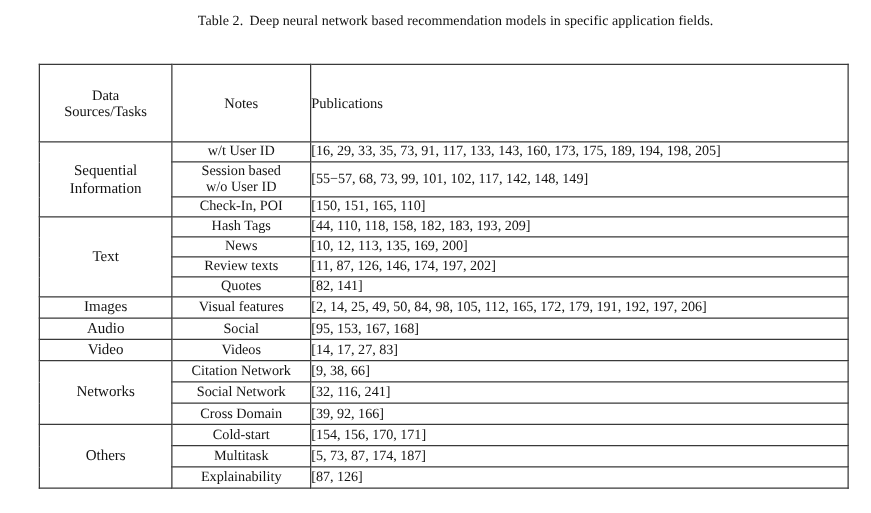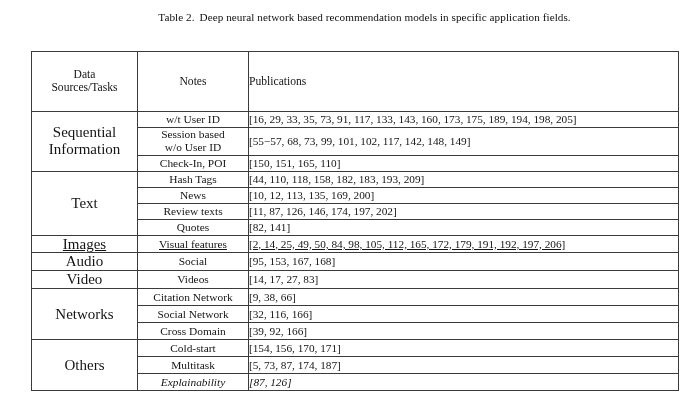--- a/index.html
+++ b/index.html
@@ -74,21 +74,21 @@
 
   .hdr {
     font-size: 11.6px;
   }
 
   .two-line {
     line-height: 1.22;
   }
 
   .grp {
-    font-size: 15px;
+    font-size: 12px;
   }
 
   .pubs {
     font-size: 11.3px;
     letter-spacing: -0.02px;
   }
 </style>
 </head>
 <body>
 
@@ -155,21 +155,21 @@
             <div>Review texts</div>
           </td>
           <td class="cell-left pubs">[11, 87, 126, 146, 174, 197, 202]</td>
         </tr>
         <tr style="height: 16px;">
           <td class="cell-center">
             <div>Quotes</div>
           </td>
           <td class="cell-left pubs">[82, 141]</td>
         </tr>
-        <tr style="height: 17px; text-decoration: underline;">
+        <tr style="height: 17px;">
           <td class="cell-center grp" rowspan="1">
             <div>Images</div>
           </td>
           <td class="cell-center">
             <div>Visual features</div>
           </td>
           <td class="cell-left pubs">[2, 14, 25, 49, 50, 84, 98, 105, 112, 165, 172, 179, 191, 192, 197, 206]</td>
         </tr>
         <tr style="height: 17px;">
           <td class="cell-center grp" rowspan="1">
@@ -195,21 +195,21 @@
           </td>
           <td class="cell-center">
             <div>Citation Network</div>
           </td>
           <td class="cell-left pubs">[9, 38, 66]</td>
         </tr>
         <tr style="height: 17px;">
           <td class="cell-center">
             <div>Social Network</div>
           </td>
-          <td class="cell-left pubs">[32, 116, 166]</td>
+          <td class="cell-left pubs">[32, 116, 241]</td>
         </tr>
         <tr style="height: 17px;">
           <td class="cell-center">
             <div>Cross Domain</div>
           </td>
           <td class="cell-left pubs">[39, 92, 166]</td>
         </tr>
         <tr style="height: 17px;">
           <td class="cell-center grp" rowspan="3">
             <div>Others</div>
@@ -218,21 +218,21 @@
             <div>Cold-start</div>
           </td>
           <td class="cell-left pubs">[154, 156, 170, 171]</td>
         </tr>
         <tr style="height: 17px;">
           <td class="cell-center">
             <div>Multitask</div>
           </td>
           <td class="cell-left pubs">[5, 73, 87, 174, 187]</td>
         </tr>
-        <tr style="height: 17px; font-style: italic;">
+        <tr style="height: 17px;">
           <td class="cell-center">
             <div>Explainability</div>
           </td>
           <td class="cell-left pubs">[87, 126]</td>
         </tr>
       </tbody>
   </table>
 </div>
 
 </body></html>

